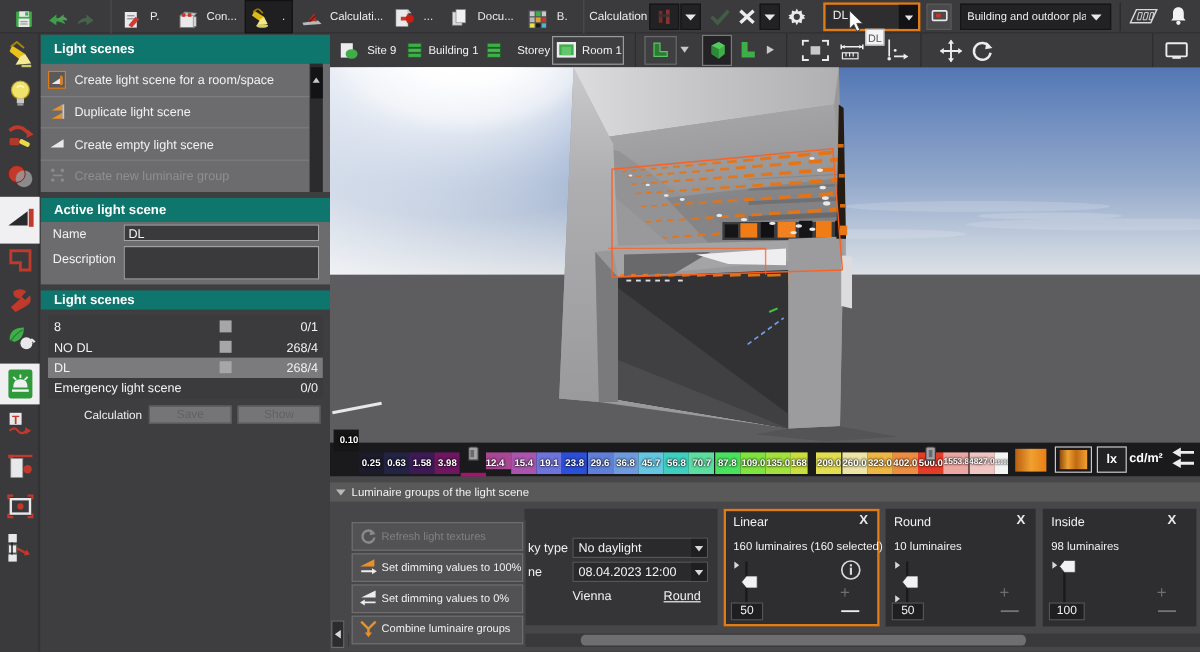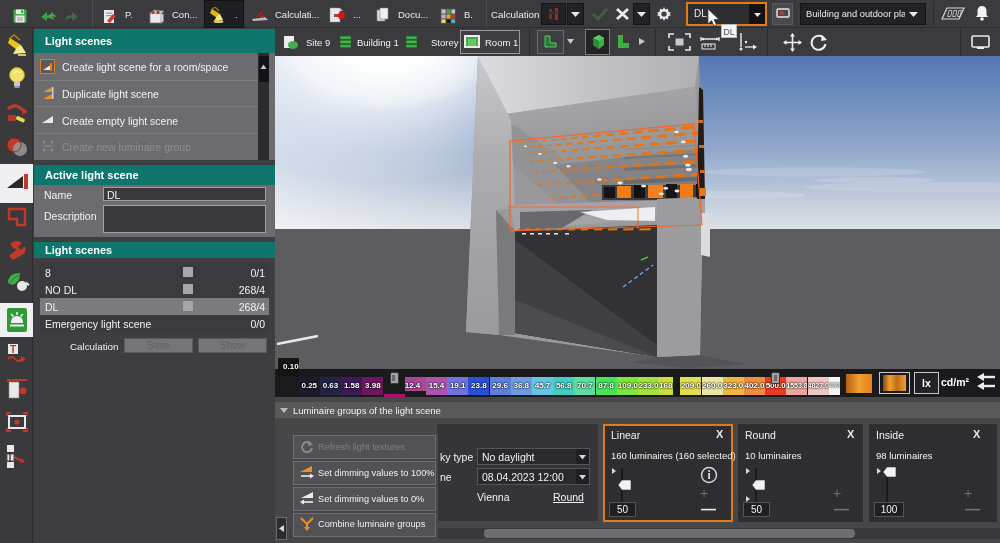--- a/index.html
+++ b/index.html
@@ -605,21 +605,21 @@
 <div style="position:absolute;left:425.9px;top:377px;width:21.2px;height:18px;background:#a955ae;color:#fff;font-size:8px;font-weight:bold;line-height:18px;text-align:center;text-shadow:0 0 2px rgba(0,0,0,.9),0 0 2px rgba(0,0,0,.9);white-space:nowrap;overflow:hidden">15.4</div>
 <div style="position:absolute;left:447.1px;top:377px;width:21.2px;height:18px;background:#6f74dd;color:#fff;font-size:8px;font-weight:bold;line-height:18px;text-align:center;text-shadow:0 0 2px rgba(0,0,0,.9),0 0 2px rgba(0,0,0,.9);white-space:nowrap;overflow:hidden">19.1</div>
 <div style="position:absolute;left:468.3px;top:377px;width:21.2px;height:18px;background:#2b4fd8;color:#fff;font-size:8px;font-weight:bold;line-height:18px;text-align:center;text-shadow:0 0 2px rgba(0,0,0,.9),0 0 2px rgba(0,0,0,.9);white-space:nowrap;overflow:hidden">23.8</div>
 <div style="position:absolute;left:489.5px;top:377px;width:21.2px;height:18px;background:#5f7fd9;color:#fff;font-size:8px;font-weight:bold;line-height:18px;text-align:center;text-shadow:0 0 2px rgba(0,0,0,.9),0 0 2px rgba(0,0,0,.9);white-space:nowrap;overflow:hidden">29.6</div>
 <div style="position:absolute;left:510.7px;top:377px;width:21.2px;height:18px;background:#6f9ade;color:#fff;font-size:8px;font-weight:bold;line-height:18px;text-align:center;text-shadow:0 0 2px rgba(0,0,0,.9),0 0 2px rgba(0,0,0,.9);white-space:nowrap;overflow:hidden">36.8</div>
 <div style="position:absolute;left:531.9px;top:377px;width:21.2px;height:18px;background:#66c6e2;color:#fff;font-size:8px;font-weight:bold;line-height:18px;text-align:center;text-shadow:0 0 2px rgba(0,0,0,.9),0 0 2px rgba(0,0,0,.9);white-space:nowrap;overflow:hidden">45.7</div>
 <div style="position:absolute;left:553.1px;top:377px;width:21.2px;height:18px;background:#3fcfc0;color:#fff;font-size:8px;font-weight:bold;line-height:18px;text-align:center;text-shadow:0 0 2px rgba(0,0,0,.9),0 0 2px rgba(0,0,0,.9);white-space:nowrap;overflow:hidden">56.8</div>
 <div style="position:absolute;left:574.3px;top:377px;width:21.2px;height:18px;background:#5edda0;color:#fff;font-size:8px;font-weight:bold;line-height:18px;text-align:center;text-shadow:0 0 2px rgba(0,0,0,.9),0 0 2px rgba(0,0,0,.9);white-space:nowrap;overflow:hidden">70.7</div>
 <div style="position:absolute;left:595.5px;top:377px;width:21.2px;height:18px;background:#49e25e;color:#fff;font-size:8px;font-weight:bold;line-height:18px;text-align:center;text-shadow:0 0 2px rgba(0,0,0,.9),0 0 2px rgba(0,0,0,.9);white-space:nowrap;overflow:hidden">87.8</div>
 <div style="position:absolute;left:616.7px;top:377px;width:21.2px;height:18px;background:#7fe340;color:#fff;font-size:8px;font-weight:bold;line-height:18px;text-align:right;text-shadow:0 0 2px rgba(0,0,0,.9),0 0 2px rgba(0,0,0,.9);white-space:nowrap;overflow:hidden">109.0</div>
-<div style="position:absolute;left:637.9px;top:377px;width:21.2px;height:18px;background:#a3e23e;color:#fff;font-size:8px;font-weight:bold;line-height:18px;text-align:center;text-shadow:0 0 2px rgba(0,0,0,.9),0 0 2px rgba(0,0,0,.9);white-space:nowrap;overflow:hidden">233.0</div>
+<div style="position:absolute;left:637.9px;top:377px;width:21.2px;height:18px;background:#a3e23e;color:#fff;font-size:8px;font-weight:bold;line-height:18px;text-align:center;text-shadow:0 0 2px rgba(0,0,0,.9),0 0 2px rgba(0,0,0,.9);white-space:nowrap;overflow:hidden">135.0</div>
 <div style="position:absolute;left:659.1px;top:377px;width:14px;height:18px;background:#cadf3e;color:#fff;font-size:8px;font-weight:bold;line-height:18px;text-align:center;text-shadow:0 0 2px rgba(0,0,0,.9),0 0 2px rgba(0,0,0,.9);white-space:nowrap;overflow:hidden">168.0</div>
 <div style="position:absolute;left:680.3px;top:377px;width:21.2px;height:18px;background:#e3de50;color:#fff;font-size:8px;font-weight:bold;line-height:18px;text-align:center;text-shadow:0 0 2px rgba(0,0,0,.9),0 0 2px rgba(0,0,0,.9);white-space:nowrap;overflow:hidden">209.0</div>
 <div style="position:absolute;left:701.5px;top:377px;width:21.2px;height:18px;background:#ecE5a6;color:#fff;font-size:8px;font-weight:bold;line-height:18px;text-align:center;text-shadow:0 0 2px rgba(0,0,0,.9),0 0 2px rgba(0,0,0,.9);white-space:nowrap;overflow:hidden">260.0</div>
 <div style="position:absolute;left:722.7px;top:377px;width:21.2px;height:18px;background:#eEb644;color:#fff;font-size:8px;font-weight:bold;line-height:18px;text-align:center;text-shadow:0 0 2px rgba(0,0,0,.9),0 0 2px rgba(0,0,0,.9);white-space:nowrap;overflow:hidden">323.0</div>
 <div style="position:absolute;left:743.9px;top:377px;width:21.2px;height:18px;background:#ed8d41;color:#fff;font-size:8px;font-weight:bold;line-height:18px;text-align:center;text-shadow:0 0 2px rgba(0,0,0,.9),0 0 2px rgba(0,0,0,.9);white-space:nowrap;overflow:hidden">402.0</div>
 <div style="position:absolute;left:765.1px;top:377px;width:21.2px;height:18px;background:#e33d28;color:#fff;font-size:8px;font-weight:bold;line-height:18px;text-align:center;text-shadow:0 0 2px rgba(0,0,0,.9),0 0 2px rgba(0,0,0,.9);white-space:nowrap;overflow:hidden">500.0</div>
 <div style="position:absolute;left:786.3px;top:377px;width:21.2px;height:18px;background:#eda7a2;color:#fff;font-size:7px;font-weight:bold;line-height:18px;text-align:center;text-shadow:0 0 2px rgba(0,0,0,.9),0 0 2px rgba(0,0,0,.9);white-space:nowrap;overflow:hidden">1553.8</div>
 <div style="position:absolute;left:807.5px;top:377px;width:21.2px;height:18px;background:#f0c6c2;color:#fff;font-size:7px;font-weight:bold;line-height:18px;text-align:center;text-shadow:0 0 2px rgba(0,0,0,.9),0 0 2px rgba(0,0,0,.9);white-space:nowrap;overflow:hidden">4827.0</div>
 <div style="position:absolute;left:828.7px;top:377px;width:11.5px;height:18px;background:#f4f4f4;color:#fff;font-size:4.5px;font-weight:bold;line-height:18px;text-align:center;text-shadow:0 0 2px rgba(0,0,0,.9),0 0 2px rgba(0,0,0,.9);white-space:nowrap;overflow:hidden">15000</div>
 <div style="position:absolute;left:389.6px;top:372px;width:9px;height:12px;background:#a2a2a6;border:1px solid #3a3a3a;border-radius:2px 2px 0 0"></div>

